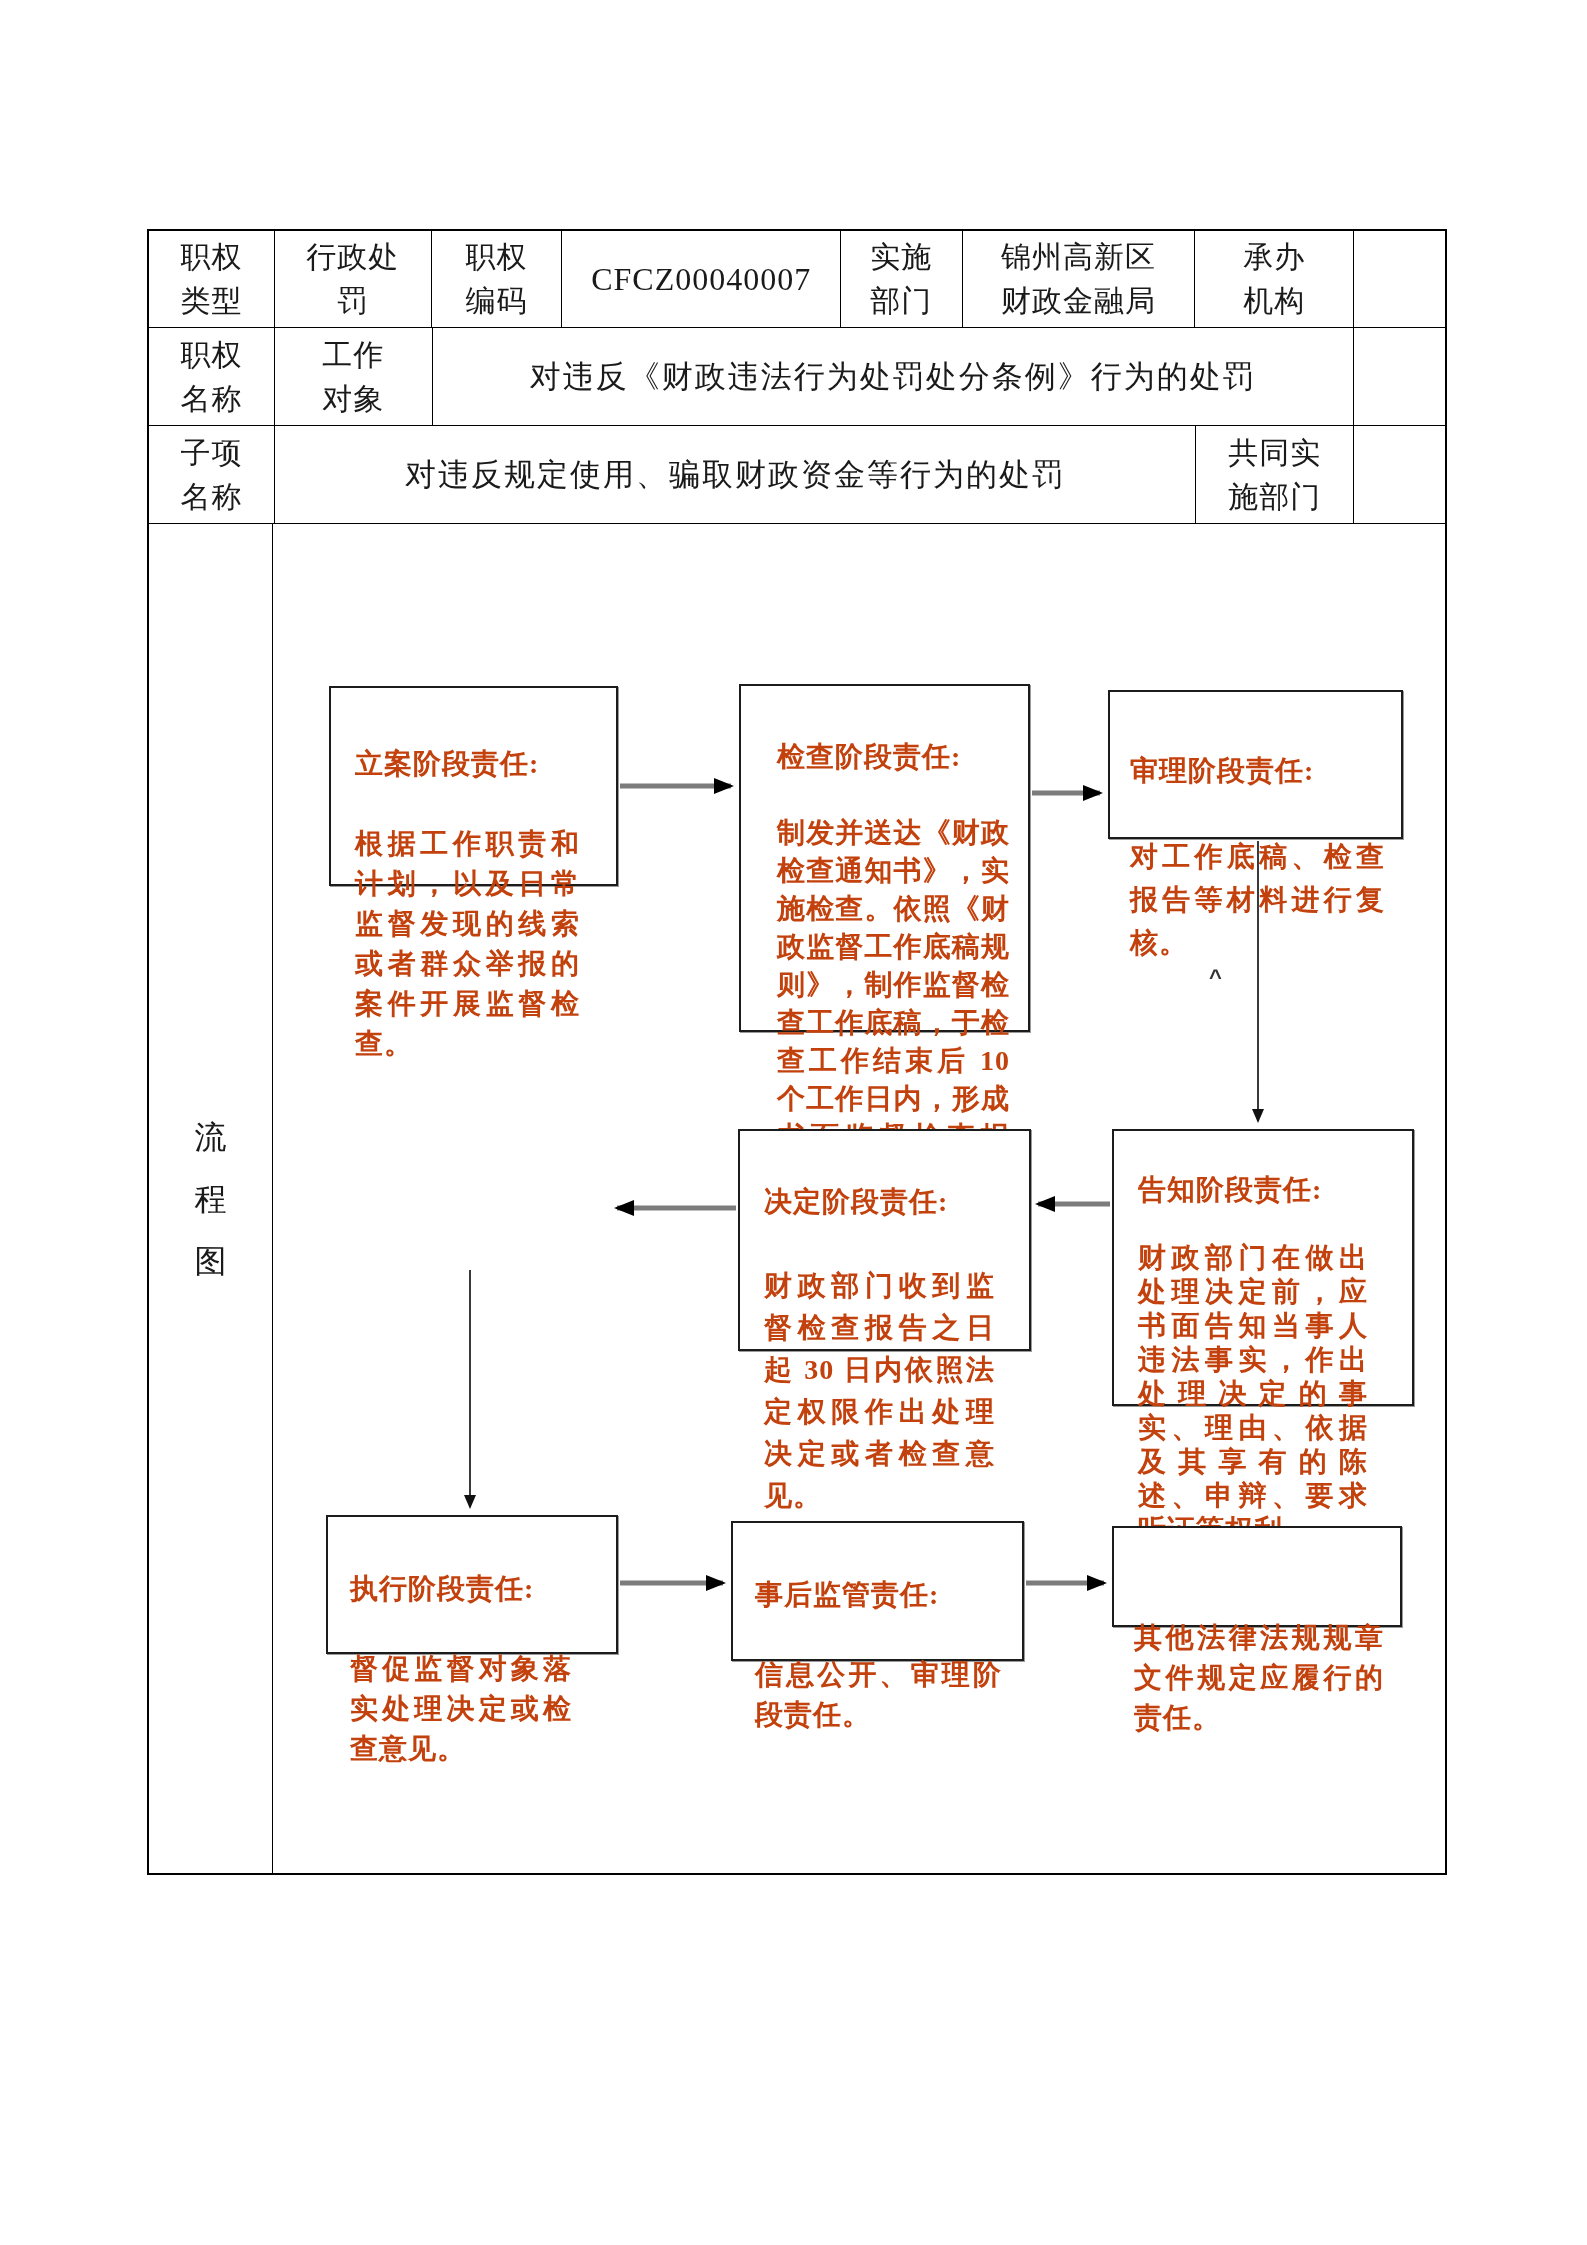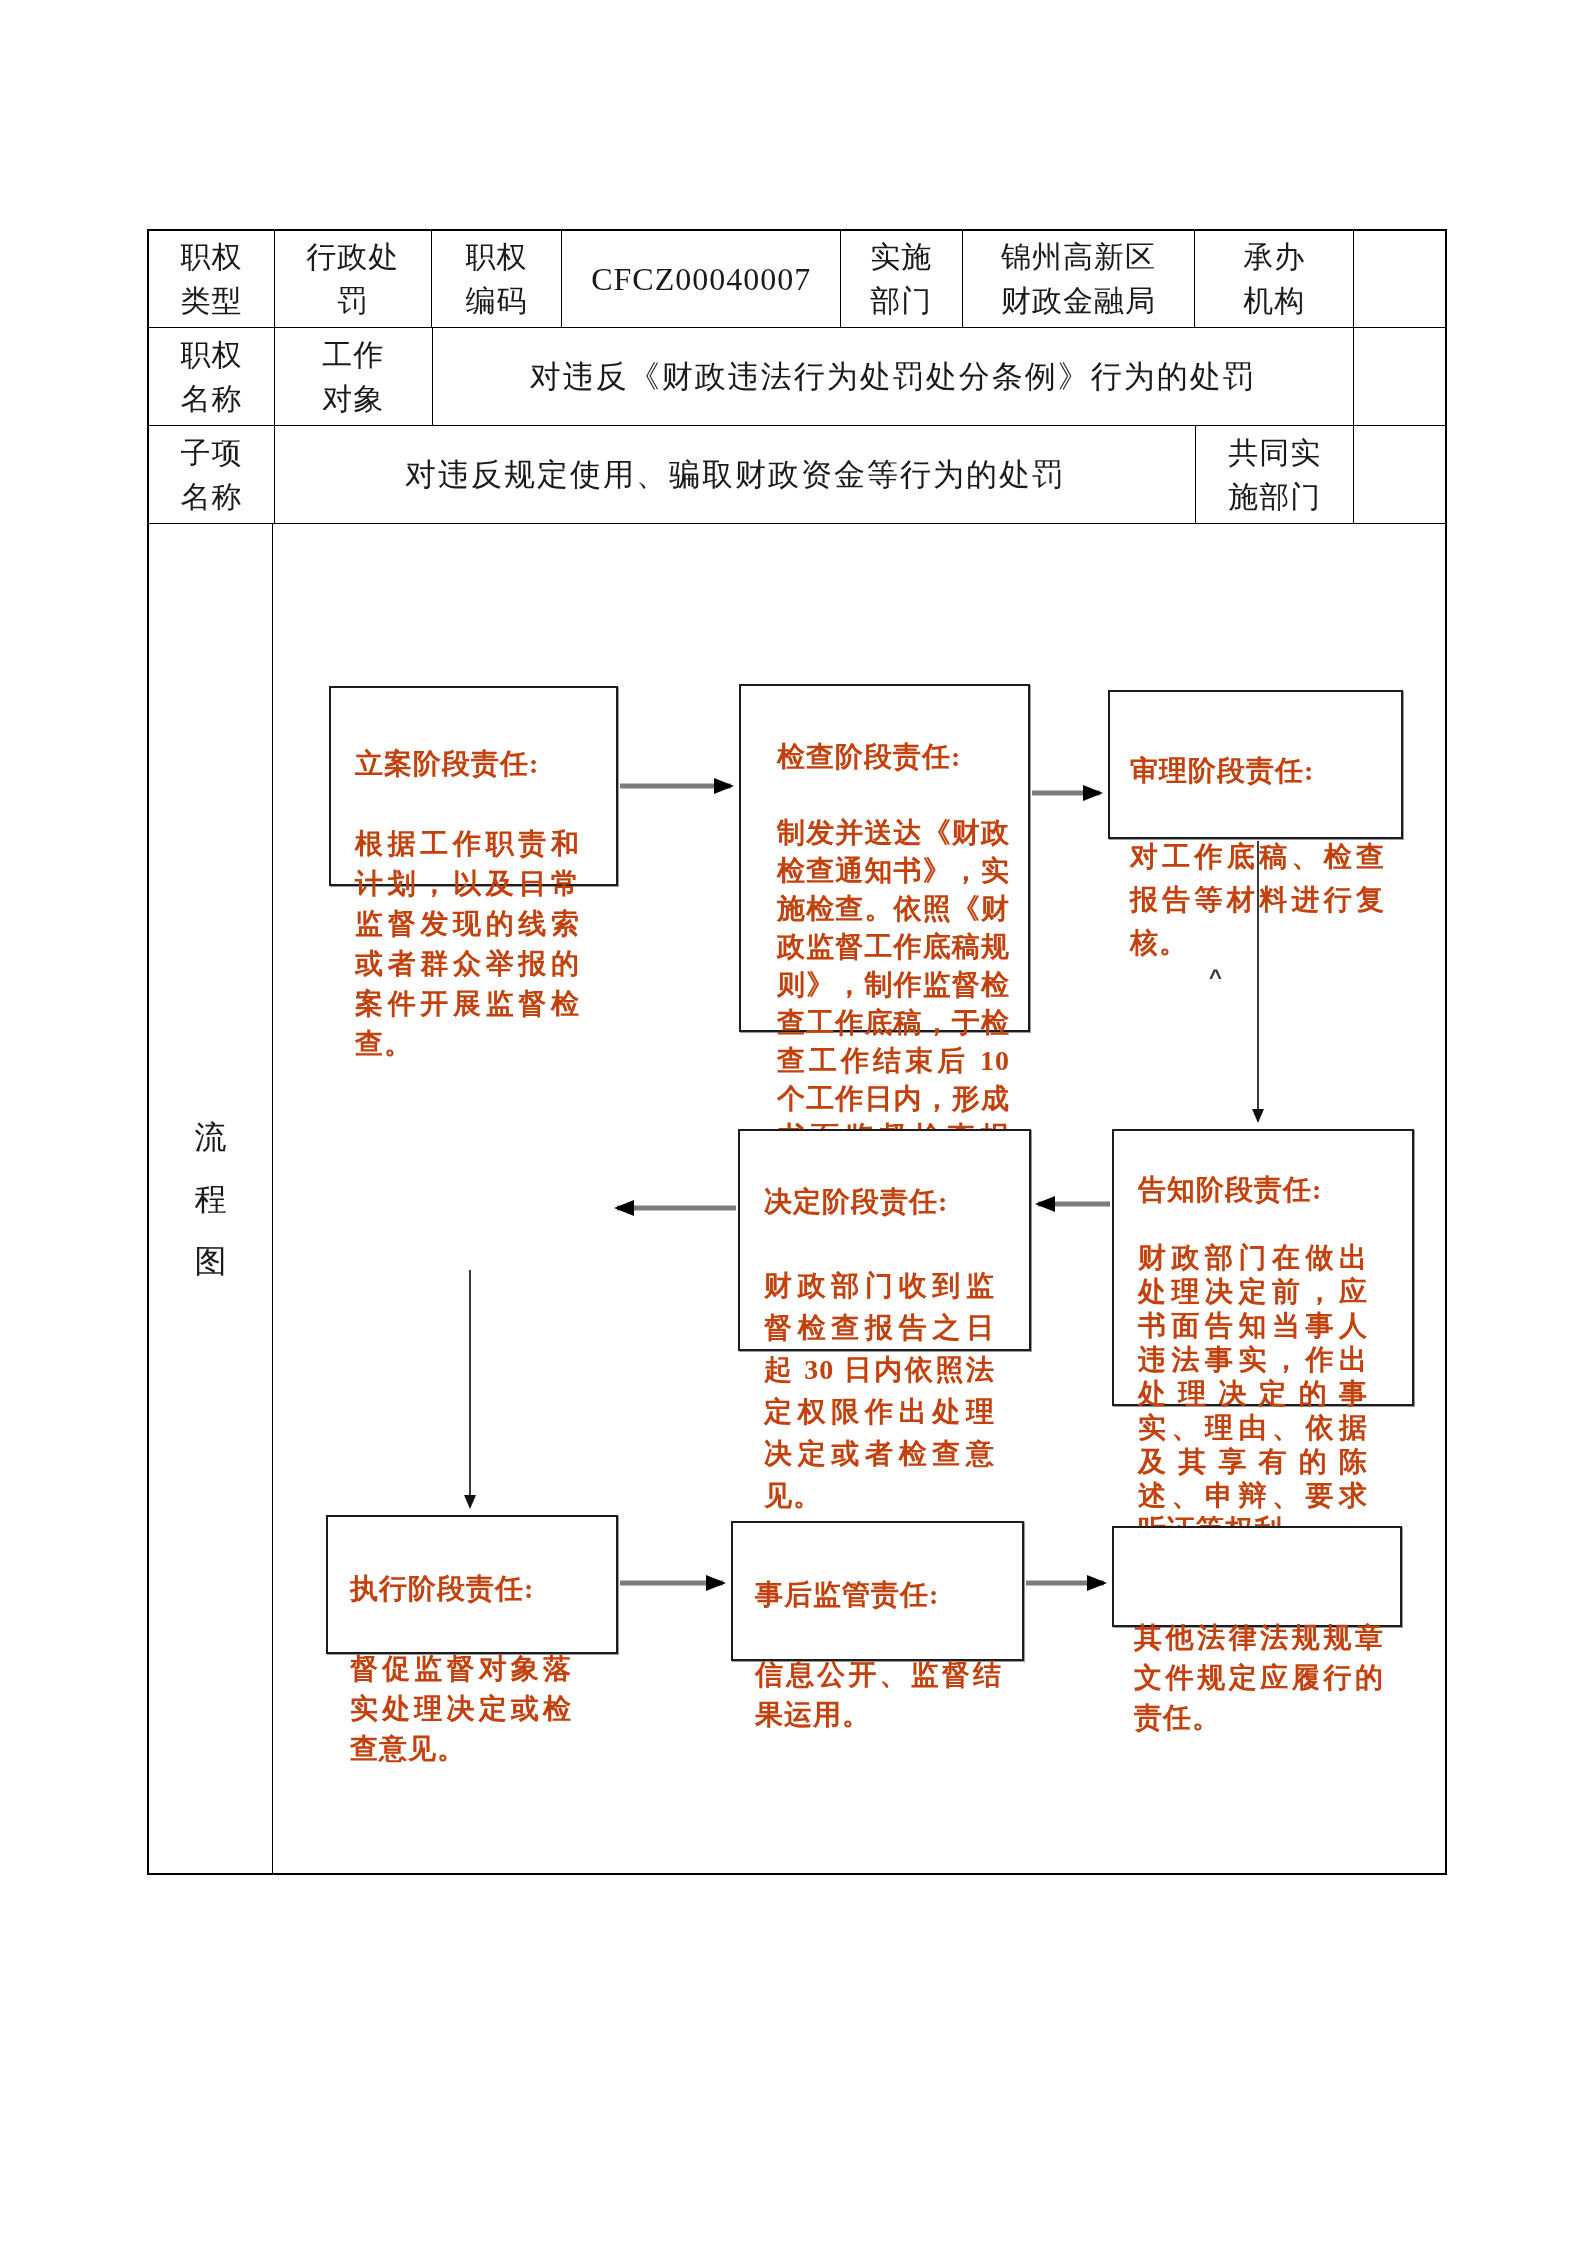--- a/index.html
+++ b/index.html
@@ -140,21 +140,21 @@
         </div>
 
 
         <div class="flow-box b7">
           <div class="bx-title">执行阶段责任:</div>
           <div class="bx-body">督促监督对象落实处理决定或检查意见。</div>
         </div>
 
         <div class="flow-box b8">
           <div class="bx-title">事后监管责任:</div>
-          <div class="bx-body">信息公开、监督结果运用。</div>
+          <div class="bx-body">信息公开、审理阶段责任。</div>
         </div>
 
         <div class="flow-box b9">
           <div class="bx-title"></div>
           <div class="bx-body">其他法律法规规章文件规定应履行的责任。</div>
         </div>
 
       </div>
     </div>
   </div>

